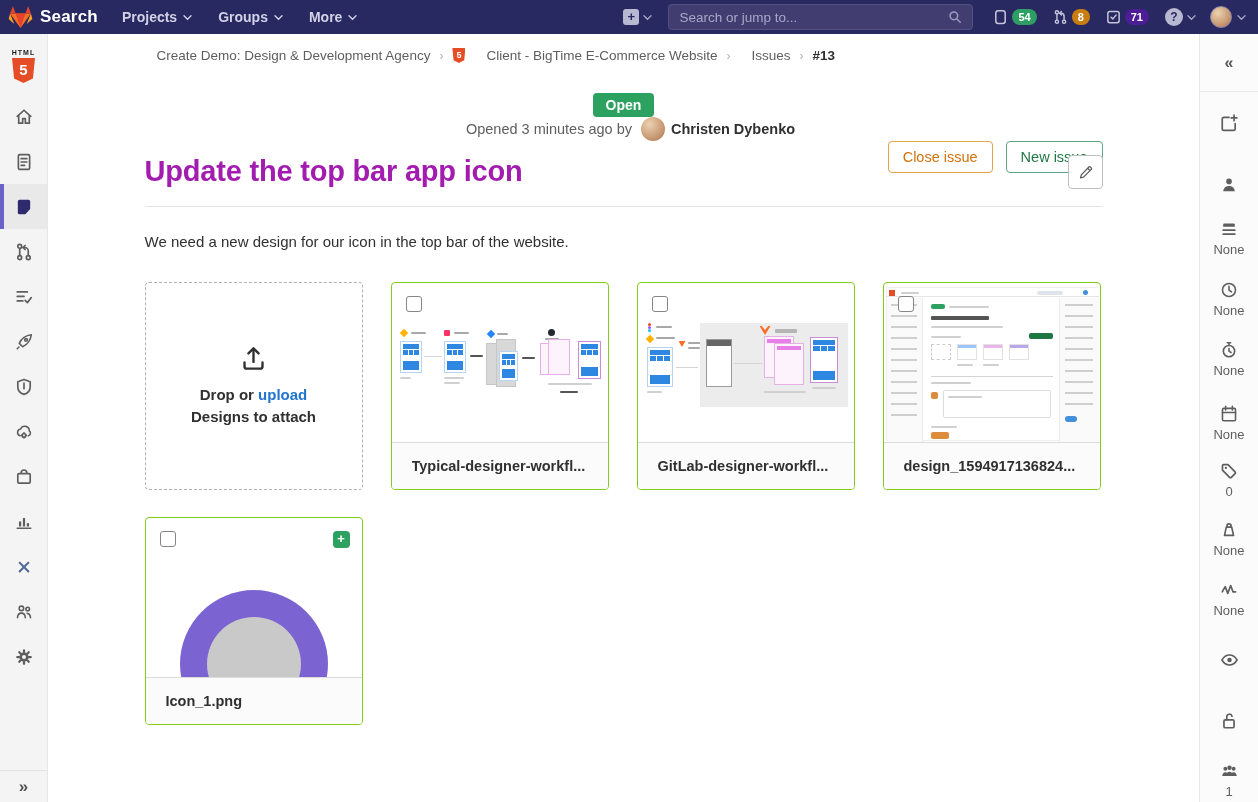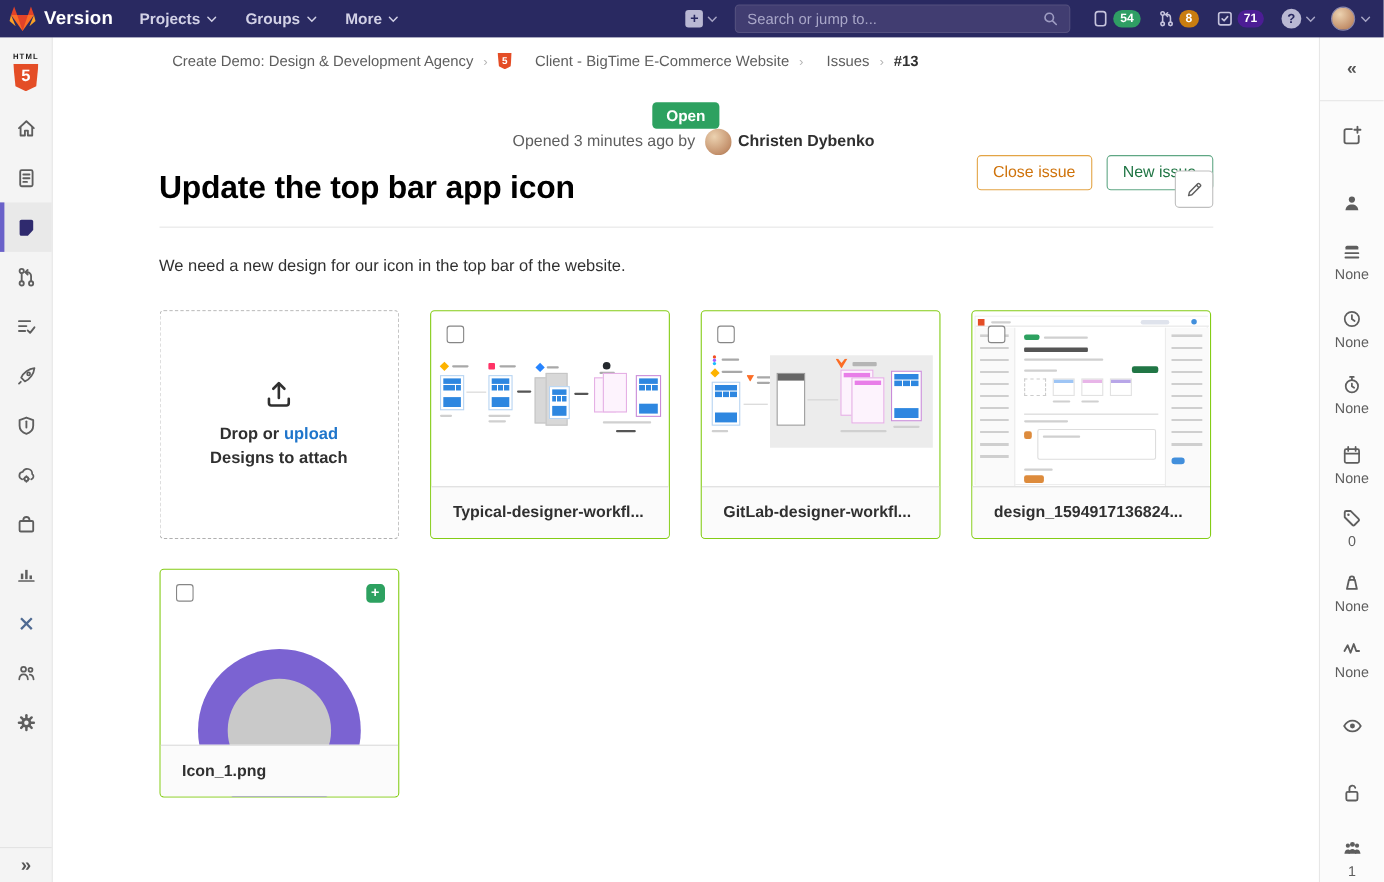--- a/index.html
+++ b/index.html
@@ -77,21 +77,21 @@
   .author-avatar { width:24px; height:24px; border-radius:50%; margin:0 6px 0 9px;
                    background:radial-gradient(circle at 35% 30%, #ecd2b0, #c3906b 70%, #9c6c47); cursor:pointer; }
   .author-name { font-weight:700; color:#303030; cursor:pointer; }
   .hdr-btns { margin-left:auto; display:flex; gap:13px; }
   .btn { height:32px; padding:0 14px; border-radius:4px; background:#fff; font-size:14.5px;
          line-height:30px; cursor:pointer; }
   .btn-close { border:1px solid #e3a445; color:#cf730b; }
   .btn-new { border:1px solid #5fa784; color:#217645; }
 
   .title-row { margin-top:30px; display:flex; align-items:flex-start; }
-  h1.issue-title { font-size:29px; font-weight:700; margin:0; letter-spacing:-.2px; color:#000000; }
+  h1.issue-title { font-size:29px; font-weight:700; margin:0; letter-spacing:-.2px; color:#a21caf; }
   .edit-btn { margin-left:auto; width:35px; height:34px; border:1px solid #bfbfbf; border-radius:4px;
               background:#fff; display:flex; align-items:center; justify-content:center; color:#5e5e5e; cursor:pointer; }
   .divider { border-top:1px solid #e5e5e5; margin-top:17px; }
   .description { margin-top:26px; font-size:15px; color:#303030; }
 
   .designs-toolbar { margin-top:24px; display:flex; align-items:center; }
   .designs-heading { font-size:15px; font-weight:700; }
   .version-dd { margin-left:14px; height:30px; border:1px solid #bfbfbf; border-radius:4px; padding:0 11px;
                 display:inline-flex; align-items:center; gap:9px; font-size:14px; color:#303030;
                 background:#fff; cursor:pointer; }
@@ -154,21 +154,21 @@
 <header class="topbar">
   <div class="logo">
     <svg width="25" height="24" viewBox="0 0 36 34">
       <polygon fill="#fc6d26" points="18,33 3,12 33,12"></polygon>
       <polygon fill="#e24329" points="18,33 11,12 25,12"></polygon>
       <polygon fill="#e24329" points="3,12 7,1 11,12"></polygon>
       <polygon fill="#e24329" points="25,12 29,1 33,12"></polygon>
       <polygon fill="#fca326" points="3,12 1,20 9,27"></polygon>
       <polygon fill="#fca326" points="33,12 35,20 27,27"></polygon>
     </svg>
-    <span class="logo-text">Version</span>
+    <span class="logo-text">Search</span>
   </div>
   <nav class="tb-nav">
     <span class="nav-item">
       <span>Projects</span>
       <svg width="9" height="7" viewBox="0 0 10 8" fill="none" stroke="currentColor" stroke-width="1.6" stroke-linecap="round">
           <path d="M1 2 5 6 9 2"></path>
         </svg>
     </span>
     <span class="nav-item">
       <span>Groups</span>

